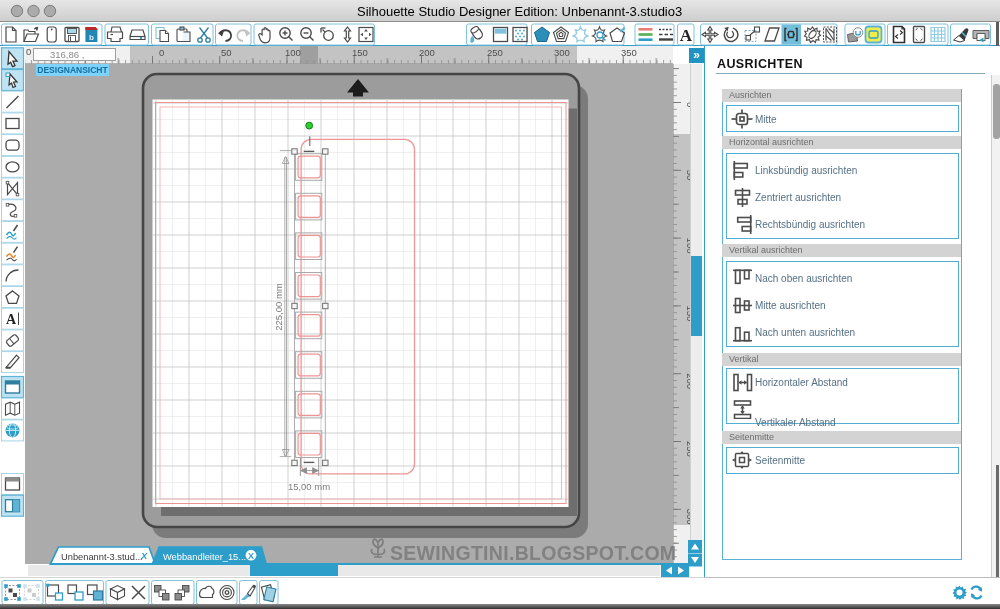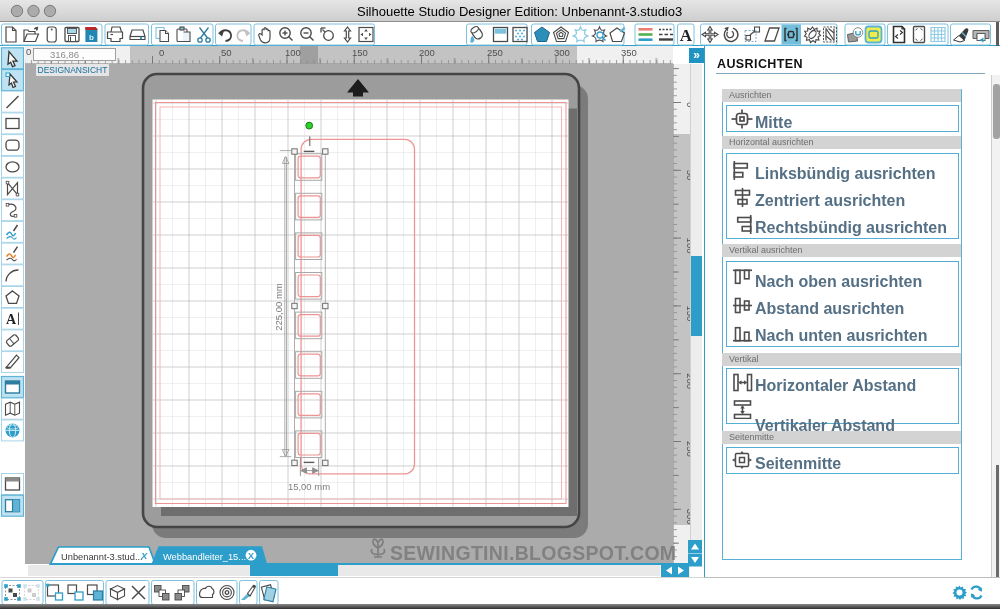--- a/index.html
+++ b/index.html
@@ -1,21 +1,21 @@
 <!DOCTYPE html>
 <html><head>
 <meta charset="utf-8">
 <style>
   * { margin:0; padding:0; box-sizing:border-box; }
   html,body { width:1000px; height:609px; overflow:hidden; font-family:"Liberation Sans", sans-serif; background:#fff; }
   #app { position:relative; width:1000px; height:609px; overflow:hidden; background:#fff; }
   .abs { position:absolute; }
   .seclbl { position:absolute; left:722px; width:239px; height:13px; background:#d3d3d3; color:#6e6e6e; font-size:9px; line-height:13px; padding-left:7px; }
   .itembox { position:absolute; left:725.5px; width:233px; border:1px solid #54aed4; background:#fff; }
-  .irow { position:absolute; color:#557085; font-size:16px; font-weight:bold; }
+  .irow { position:absolute; color:#557085; font-size:10px; font-weight:normal; }
 </style>
 </head>
 <body>
 <div id="app">
 
 <div class="abs" style="left:0;top:0;width:1000px;height:22px;background:linear-gradient(#e6e6e6,#cecece);border-bottom:1px solid #8e8e8e;"></div>
 
 <svg class="abs" style="left:8px;top:3px;" width="52" height="16" viewBox="0 0 52 16">
   <circle cx="9" cy="8" r="5.7" fill="#ababab" stroke="#7d7d7d" stroke-width="1"></circle>
   <circle cx="25.5" cy="8" r="5.7" fill="#ababab" stroke="#7d7d7d" stroke-width="1"></circle>
@@ -452,21 +452,21 @@
   <rect x="1.5" y="449.2" width="22" height="21" fill="#bfe3f2" stroke="#5fb3d6" stroke-width="1.2"></rect>
   <g transform="translate(12.5,459.7)">
         <rect x="-7" y="-6" width="14" height="12" fill="#fff" stroke="#2c7d9e" stroke-width="1.3"></rect>
         <rect x="0.5" y="-6" width="6.5" height="12" fill="#5fb3d6"></rect>
         <line x1="0" y1="-6" x2="0" y2="6" stroke="#2c7d9e" stroke-width="1.2"></line>
       </g>
 </svg>
 
 <div class="abs" style="left:25px;top:64px;width:648px;height:500px;background:#ababab;"></div>
 
-<div class="abs" style="left:36px;top:64px;width:73px;height:12px;background:#e5e5e5;color:#146f9e;font-size:8.5px;font-weight:normal;line-height:12px;text-align:center;border-radius:1px;">DESIGNANSICHT</div>
+<div class="abs" style="left:36px;top:64px;width:73px;height:12px;background:#7dd3fc;color:#146f9e;font-size:8.5px;font-weight:bold;line-height:12px;text-align:center;border-radius:1px;">DESIGNANSICHT</div>
 
 <svg class="abs" style="left:25px;top:64px;" width="648" height="500" viewBox="0 0 648 500">
   <defs>
     <pattern id="gridmin" x="130.5" y="38.5" width="16.5" height="16.5" patternUnits="userSpaceOnUse">
       <path d="M16.5,0 L0,0 0,16.5" fill="none" stroke="#e0e0e0" stroke-width="1"></path>
     </pattern>
     <pattern id="gridmaj" x="130.5" y="38.5" width="33" height="33" patternUnits="userSpaceOnUse">
       <path d="M33,0 L0,0 0,33" fill="none" stroke="#b5b5b5" stroke-width="1"></path>
     </pattern>
   </defs>
@@ -717,21 +717,21 @@
 <div class="irow" style="left:755px;top:273px;text-align:center;">Nach oben ausrichten</div>
 
 <svg class="abs" style="left:733px;top:296px;" width="20" height="19" viewBox="0 0 20 19">
       <g fill="none" stroke="#4d4d4d" stroke-width="1.6">
         <line x1="0" y1="9.5" x2="19" y2="9.5"></line>
         <rect x="2.5" y="2.5" width="4.5" height="14"></rect>
         <rect x="11.5" y="5" width="4.5" height="9"></rect>
       </g>
     </svg>
 
-<div class="irow" style="left:755px;top:300px;">Abstand ausrichten</div>
+<div class="irow" style="left:755px;top:300px;">Mitte ausrichten</div>
 
 <svg class="abs" style="left:733px;top:323px;" width="20" height="19" viewBox="0 0 20 19">
       <g fill="none" stroke="#4d4d4d" stroke-width="1.6">
         <line x1="0" y1="17.7" x2="19" y2="17.7"></line>
         <rect x="2.5" y="4.7" width="4.5" height="13"></rect>
         <rect x="11.5" y="9.2" width="4.5" height="8.5"></rect>
       </g>
     </svg>
 
 <div class="irow" style="left:755px;top:327px;">Nach unten ausrichten</div>

